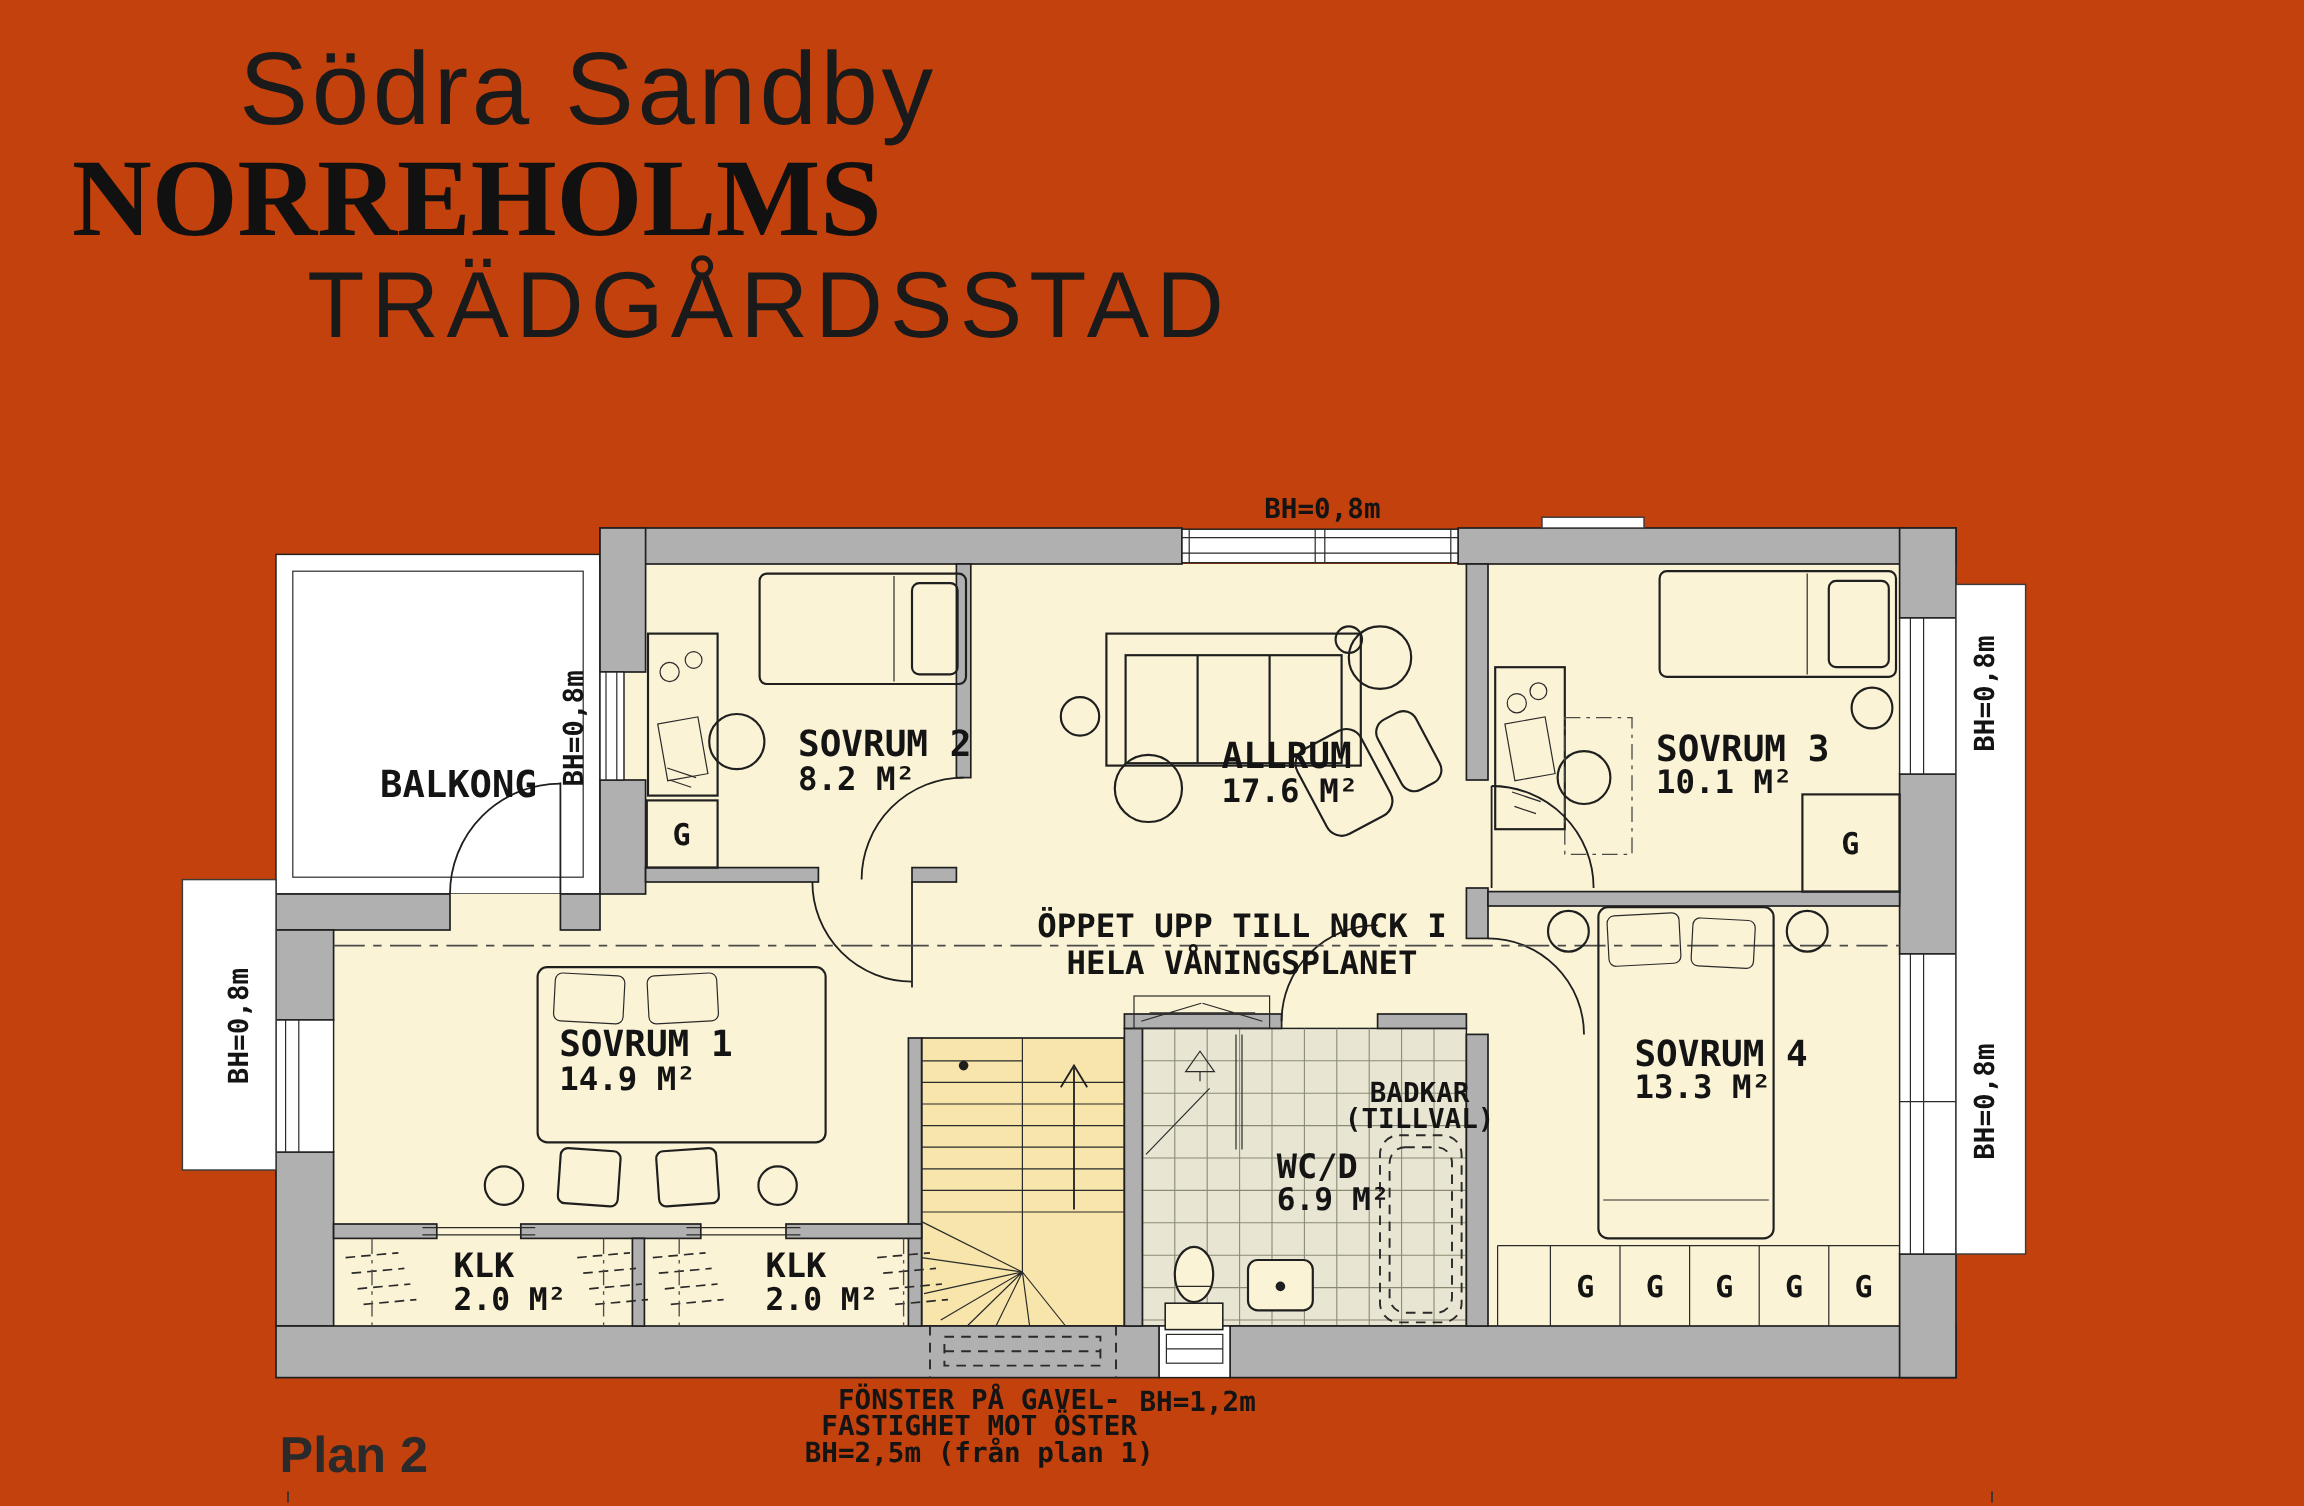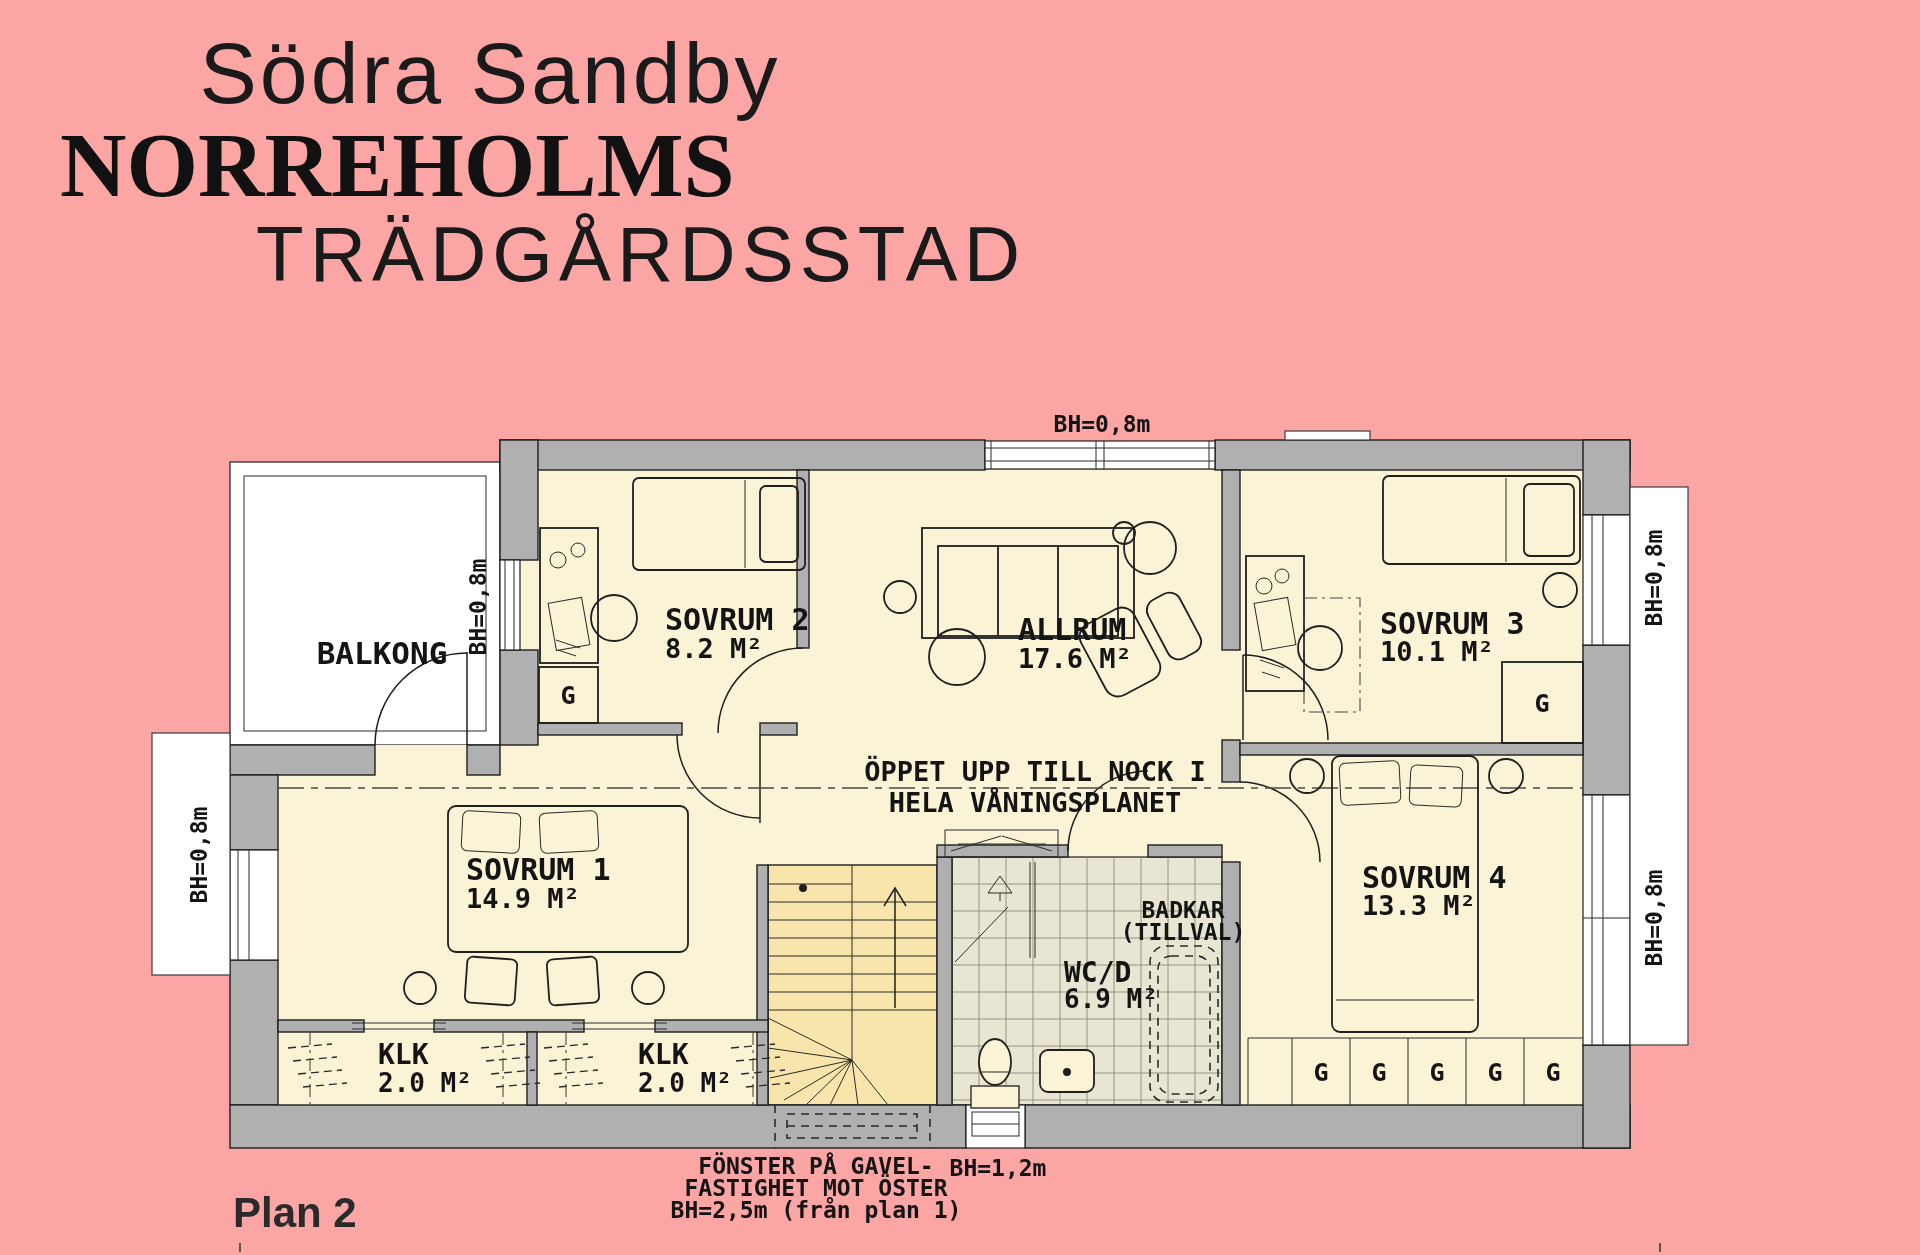--- a/index.html
+++ b/index.html
@@ -1,16 +1,16 @@
 <!DOCTYPE html>
 <html><head>
 <meta charset="utf-8">
 <style>
   html,body{margin:0;padding:0;background:#ffffff;}
-  .page{width:1920px;height:1255px;position:relative;background:#fca5a5;overflow:hidden;}
+  .page{width:1920px;height:1255px;position:relative;background:#c2410c;overflow:hidden;}
   svg{display:block;}
   
   .wall{fill:#b0b0b0;stroke:#1f1f1f;stroke-width:1.4;}
   .roomfill{fill:#fbf3d5;stroke:none;}
   .stairs{fill:#f7e5ab;stroke:#1f1f1f;stroke-width:1.4;}
   .tile{fill:#e9e5d3;stroke:#1f1f1f;stroke-width:1.2;}
   .whitebox{fill:#ffffff;stroke:#3c3c3c;stroke-width:1.2;}
   .whitewin{fill:#ffffff;stroke:#1f1f1f;stroke-width:1.2;}
   .yel{fill:#fbf3d5;stroke:#1f1f1f;stroke-width:1.3;}
   .ln{stroke:#1f1f1f;stroke-width:1.5;fill:none;}

